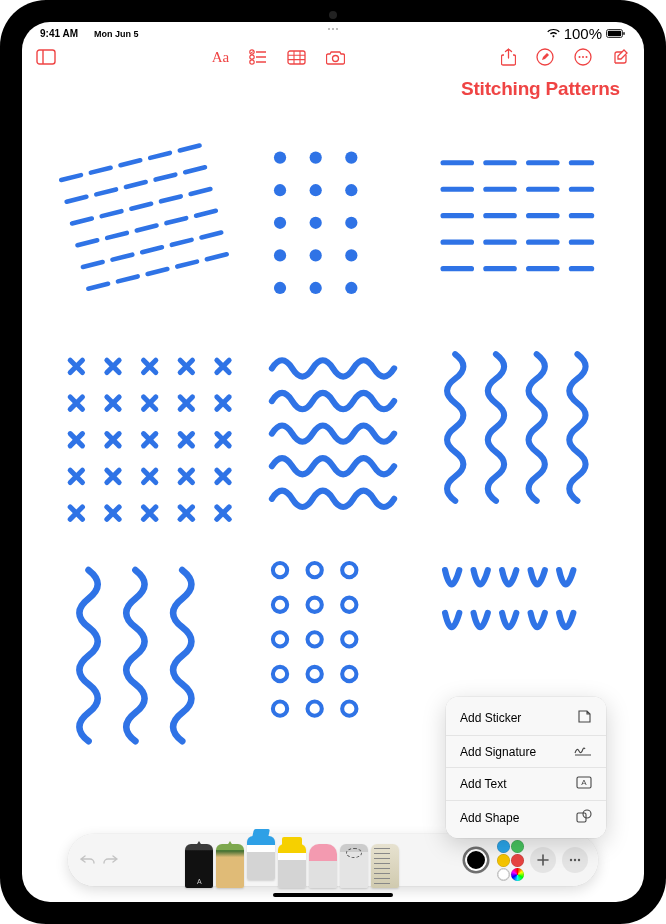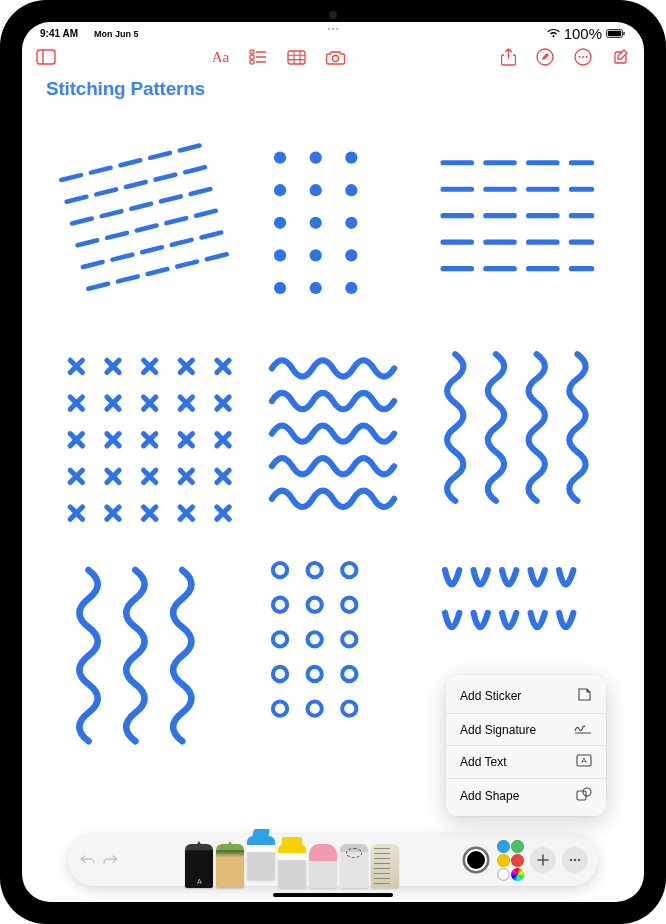--- a/index.html
+++ b/index.html
@@ -61,36 +61,37 @@
     display: inline-flex; 
     align-items: center; 
     justify-content: center;
     cursor: pointer;
   }
   .tb-btn svg { display: block; }
   
   .note-title {
     font-size: 19px; font-weight: 700;
     padding: 6px 24px 8px;
-    color: #3b82f6;
+    color: #ef4444;
     letter-spacing: -0.2px;
+    text-align: right;
   }
   
   .canvas {
     flex: 1;
     position: relative;
     padding: 8px 36px 0;
     overflow: hidden;
   }
   .drawing { width: 100%; height: 100%; }
   
   .popup-menu {
     position: absolute;
     right: 38px;
-    bottom: 86px;
+    bottom: 64px;
     width: 160px;
     background: rgba(248,248,248,0.98);
     border-radius: 12px;
     box-shadow: 0 6px 24px rgba(0,0,0,0.18), 0 0 0 0.5px rgba(0,0,0,0.08);
     padding: 4px 0;
     z-index: 30;
   }
   .popup-item {
     display: flex; align-items: center; justify-content: space-between;
     padding: 8px 14px;

